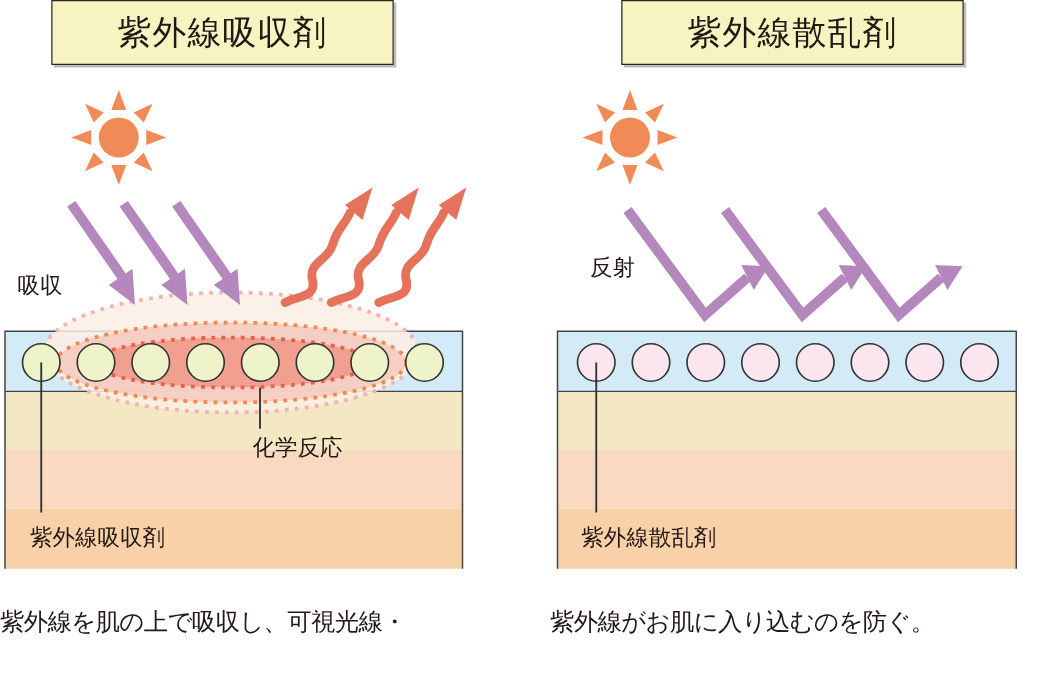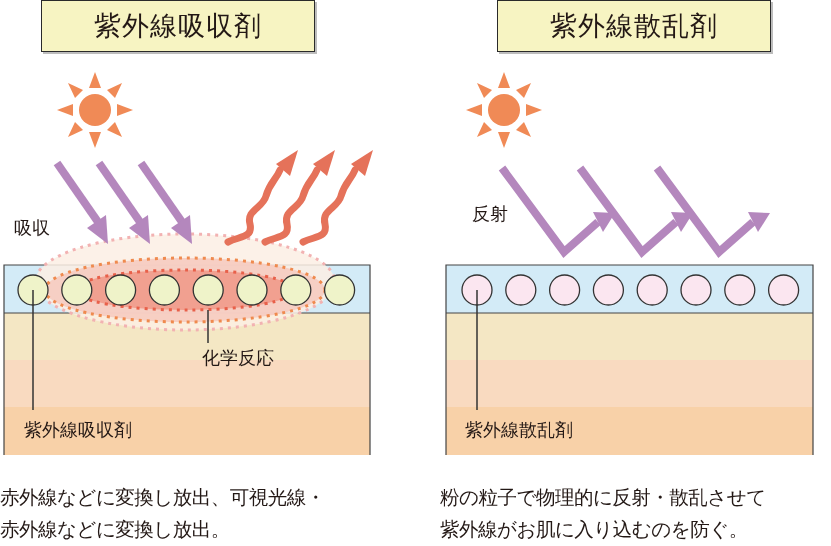--- a/index.html
+++ b/index.html
@@ -160,19 +160,17 @@
   </svg>
 
 <div class="lbl" style="left:14px; top:216px;">吸収</div>
 <div class="lbl" style="left:202px; top:346px;text-align:center;">化学反応</div>
 <div class="lbl" style="left:24px; top:418px;">紫外線吸収剤</div>
 
 <div class="lbl" style="left:472px; top:202px;">反射</div>
 <div class="lbl" style="left:465px; top:418px;">紫外線散乱剤</div>
 
 <div class="caption" style="left:0px; top:482px;">
-  <div>赤外線などに変換し放出、可視光線・</div>
-  <div>赤外線などに変換し放出。</div>
+  <div>紫外線を肌の上で吸収し、可視光線・</div>
 </div>
 <div class="caption" style="left:440px; top:482px;">
-  <div>粉の粒子で物理的に反射・散乱させて</div>
   <div>紫外線がお肌に入り込むのを防ぐ。</div>
 </div>
 
 </body></html>

